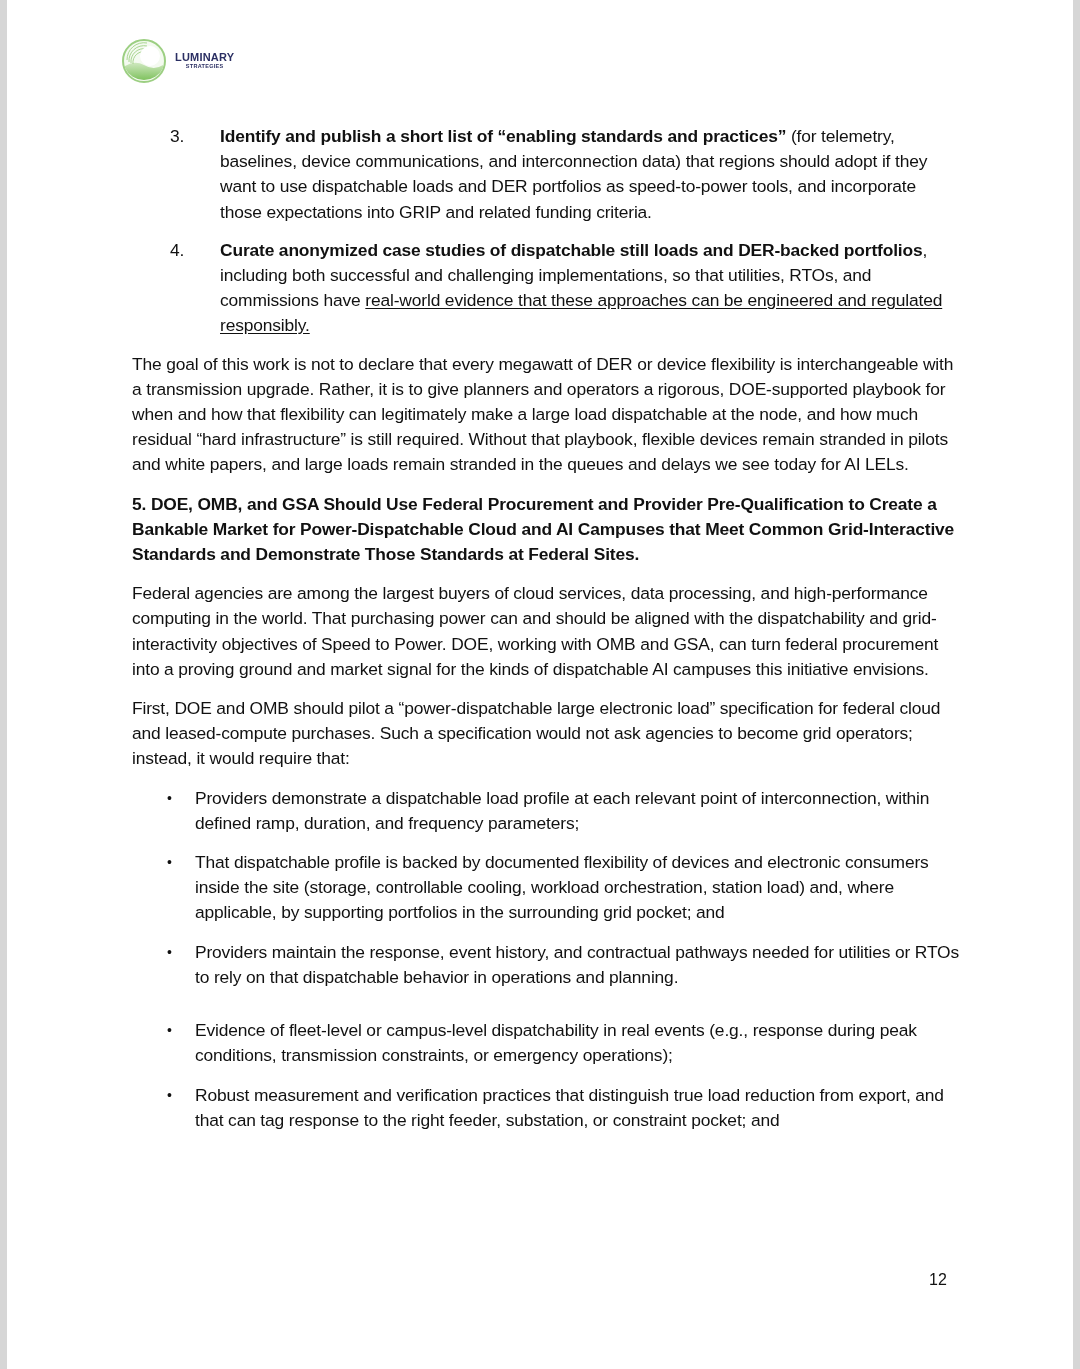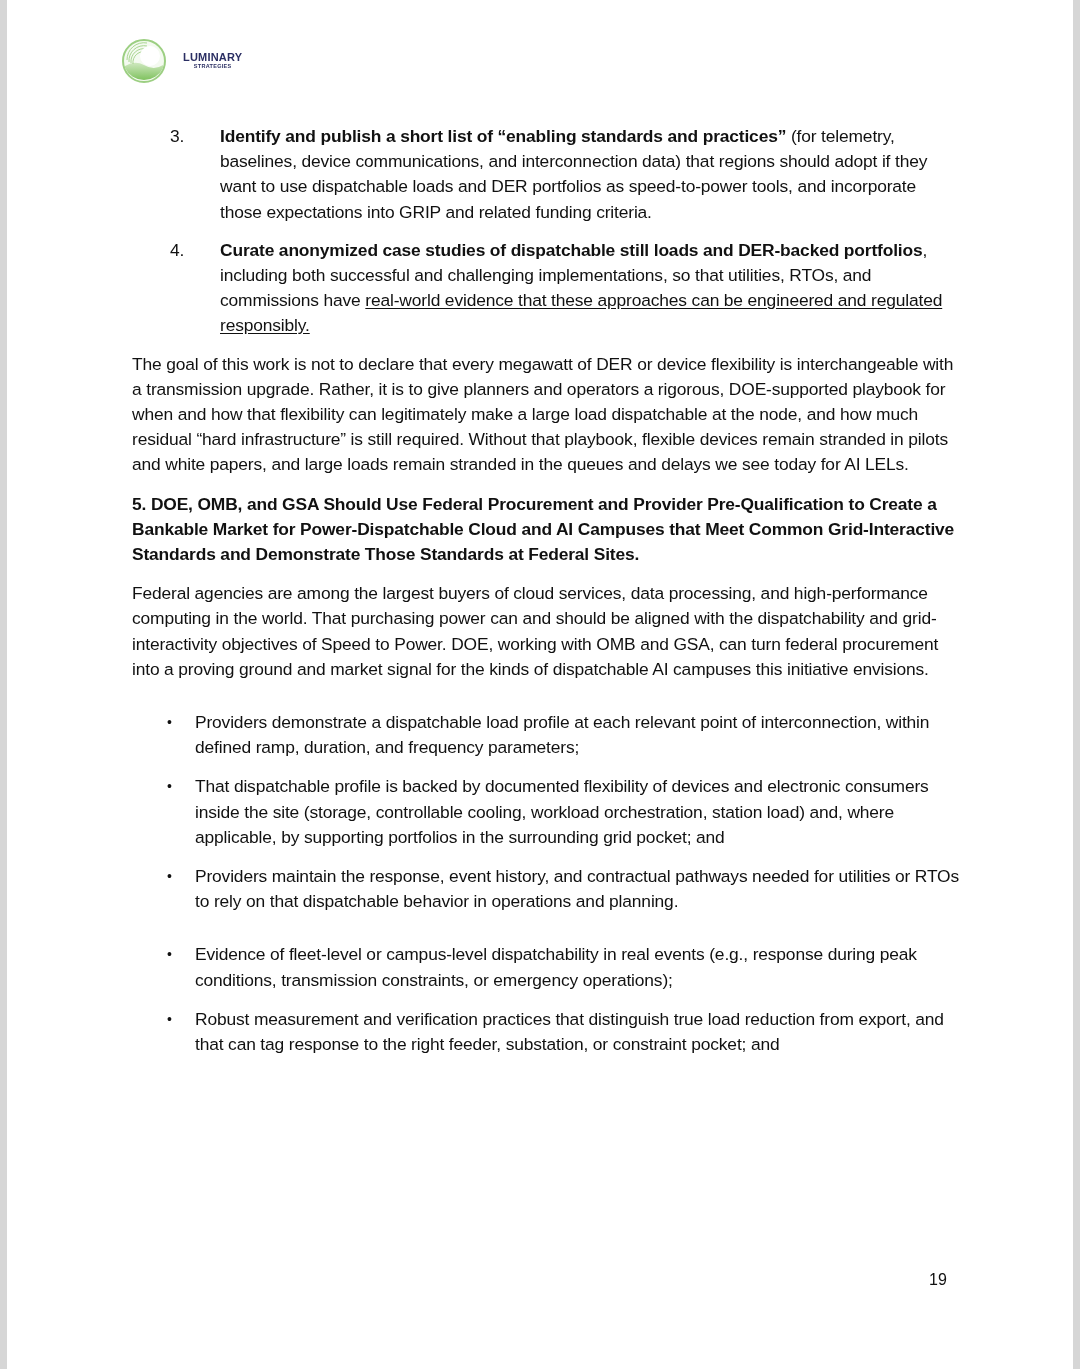--- a/index.html
+++ b/index.html
@@ -22,21 +22,21 @@
     }
     .logo {
       position: absolute;
       left: 114px;
       top: 38px;
       display: flex;
       align-items: center;
     }
     .logo svg { display: block; }
     .logo-text {
-      margin-left: 16px;
+      margin-left: 8px;
       display: flex;
       flex-direction: column;
       align-items: center;
       line-height: 1;
     }
     .logo-name {
       font-weight: bold;
       font-size: 11px;
       color: #2b2f63;
       letter-spacing: 0.2px;
@@ -137,20 +137,21 @@
     <div class="gap-m"></div>
 
     <p><b>5. DOE, OMB, and GSA Should Use Federal Procurement and Provider Pre-Qualification to Create a Bankable Market for Power-Dispatchable Cloud and AI Campuses that Meet Common Grid-Interactive Standards and Demonstrate Those Standards at Federal Sites.</b></p>
 
     <div class="gap-m"></div>
 
     <p>Federal agencies are among the largest buyers of cloud services, data processing, and high-performance computing in the world. That purchasing power can and should be aligned with the dispatchability and grid-interactivity objectives of Speed to Power. DOE, working with OMB and GSA, can turn federal procurement into a proving ground and market signal for the kinds of dispatchable AI campuses this initiative envisions.</p>
 
     <div class="gap-m"></div>
 
+    <p>First, DOE and OMB should pilot a “power-dispatchable large electronic load” specification for federal cloud and leased-compute purchases. Such a specification would not ask agencies to become grid operators; instead, it would require that:</p>
 
     <div class="gap-m"></div>
 
     <div class="bullet">
       <span class="dot">•</span>
       <p class="body">Providers demonstrate a dispatchable load profile at each relevant point of interconnection, within defined ramp, duration, and frequency parameters;</p>
     </div>
     <div class="gap-m"></div>
     <div class="bullet">
       <span class="dot">•</span>
@@ -172,14 +173,14 @@
       <p class="body">Evidence of fleet-level or campus-level dispatchability in real events (e.g., response during peak conditions, transmission constraints, or emergency operations);</p>
     </div>
     <div class="gap-m"></div>
     <div class="bullet">
       <span class="dot">•</span>
       <p class="body">Robust measurement and verification practices that distinguish true load reduction from export, and that can tag response to the right feeder, substation, or constraint pocket; and</p>
     </div>
 
   </div>
 
-  <div class="page-num">19</div>
+  <div class="page-num">12</div>
 </div>
 
 </body></html>

